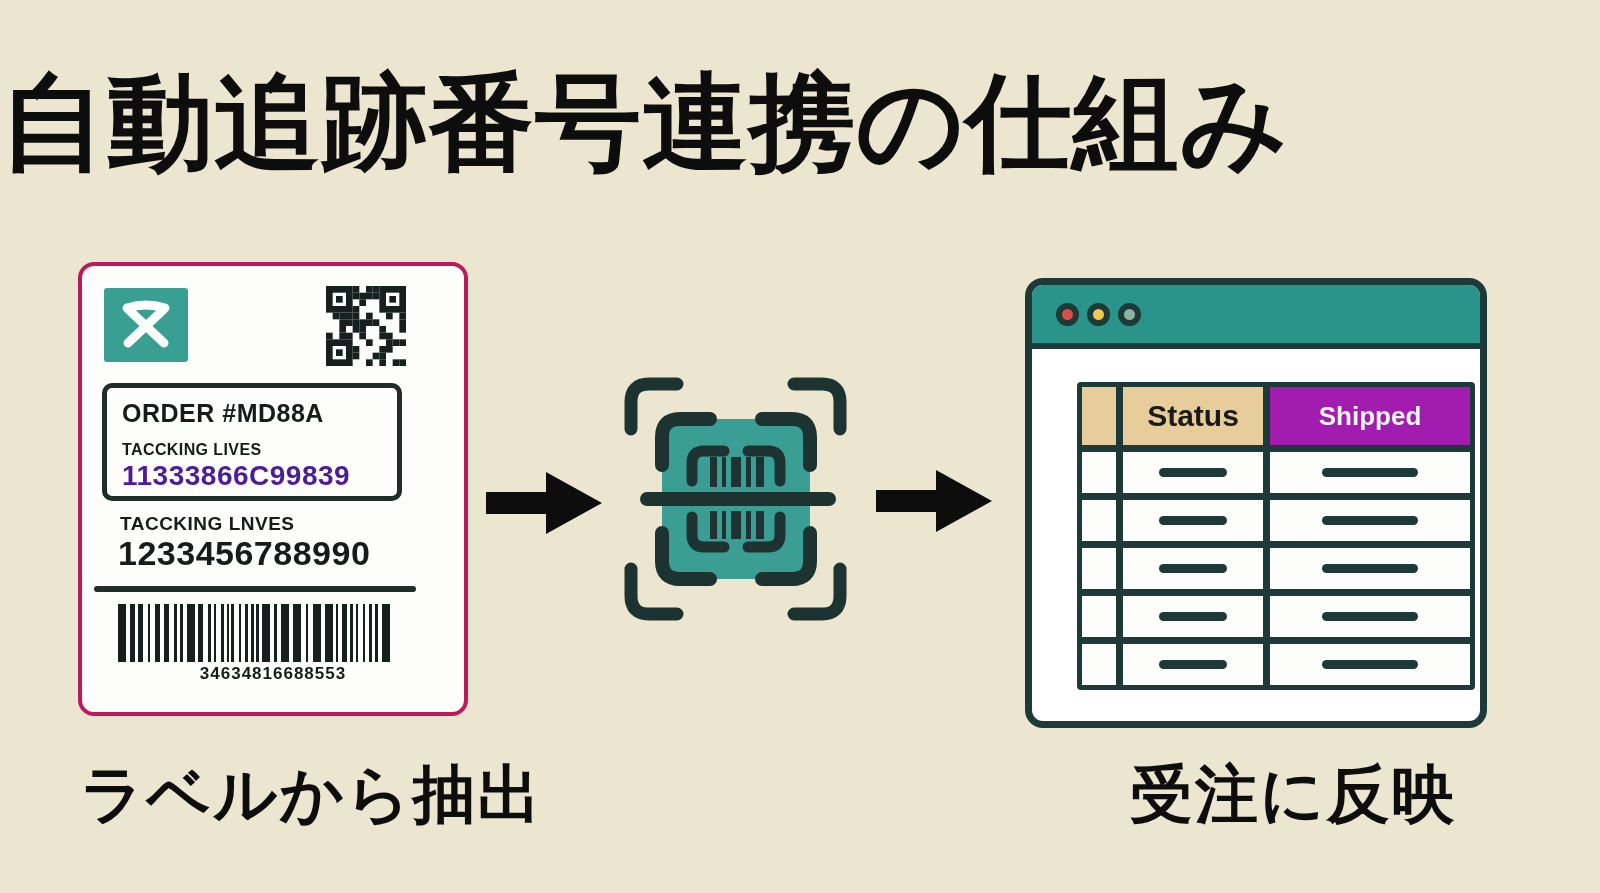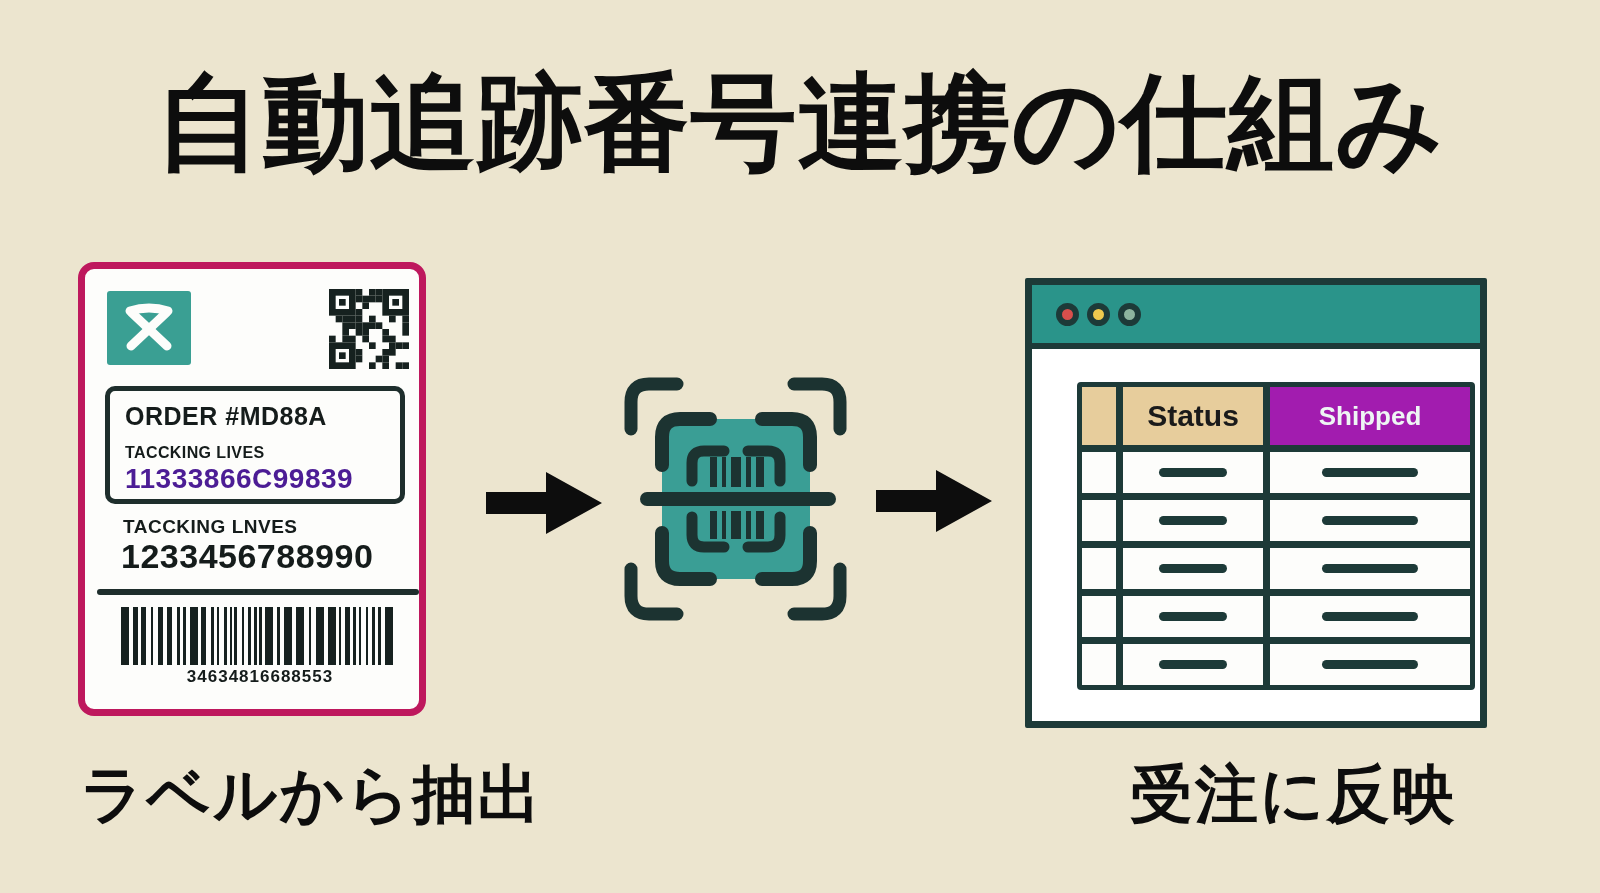--- a/index.html
+++ b/index.html
@@ -8,30 +8,30 @@
     background:#ece5cf;
     font-family:"Liberation Sans", sans-serif;
     position:relative;
     color:#111;
   }
   .stage { position:absolute; inset:0; }
 
   
   .main-title {
     position:absolute; top:52px; left:0; width:100%;
-    text-align:center;
+    text-align:left;
     font-size:106px; font-weight:900; letter-spacing:1px;
     color:#0d0d0d;
     font-family:Liberation Mono, monospace;
   }
 
   
   .label-card {
-    position:absolute; left:78px; top:262px; width:348px; height:454px;
-    background:#fdfdfb; border:7px solid #be185d; border-radius:16px;
+    position:absolute; left:78px; top:262px; width:390px; height:454px;
+    background:#fdfdfb; border:4px solid #be185d; border-radius:16px;
   }
   .label-logo {
     position:absolute; left:22px; top:22px; width:84px; height:74px;
     background:#3a9f93; border-radius:3px;
     display:flex; align-items:center; justify-content:center;
   }
   .label-qr { position:absolute; left:244px; top:20px; width:80px; height:80px; }
   .label-info-box {
     position:absolute; left:20px; top:117px; width:300px; height:118px;
     border:5px solid #1e2e2c; border-radius:10px;
@@ -41,36 +41,36 @@
   .trk-label-1 { font-size:16px; font-weight:700; letter-spacing:.4px; margin-top:13px; color:#151c1b; }
   .trk-num-1 { font-size:28px; font-weight:800; letter-spacing:.5px; margin-top:1px; color:#4c1d95; }
   .trk-label-2 { position:absolute; left:38px; top:247px; font-size:19px; font-weight:800; letter-spacing:.5px; color:#151c1b;text-align:center; }
   .trk-num-2 { position:absolute; left:36px; top:268px; font-size:34px; font-weight:800; letter-spacing:.5px; color:#151c1b; }
   .label-divider {
     position:absolute; left:12px; top:320px; width:322px; height:6px;
     background:#1e2e2c; border-radius:3px;
   }
   .label-barcode { position:absolute; left:36px; top:338px; width:276px; height:58px; }
   .barcode-number {
-    position:absolute; left:8px; top:398px; width:100%; text-align:center;
+    position:absolute; left:0; top:398px; width:100%; text-align:center;
     font-size:17px; font-weight:700; letter-spacing:1px; color:#151c1b;
   }
 
   
   .arrow { position:absolute; }
   .arrow-1 { left:486px; top:464px; }
   .arrow-2 { left:876px; top:462px; }
 
   
   .scanner { position:absolute; left:622px; top:375px; }
 
   
   .browser {
     position:absolute; left:1025px; top:278px; width:462px; height:450px;
-    background:#fff; border:7px solid #1d3a38; border-radius:2px;
+    background:#fff; border:7px solid #1d3a38; border-radius:18px;
     overflow:hidden;
   }
   .browser-titlebar {
     height:64px; background:#2a948a; border-bottom:6px solid #1d3a38;
     display:flex; align-items:center; padding-left:24px; gap:8px;
   }
   .traffic-dot { width:23px; height:23px; border-radius:50%; border:6px solid #1d3a38; }
   .dot-red { background:#d94f4c; }
   .dot-yellow { background:#eec94e; }
   .dot-green { background:#8db49e; }

